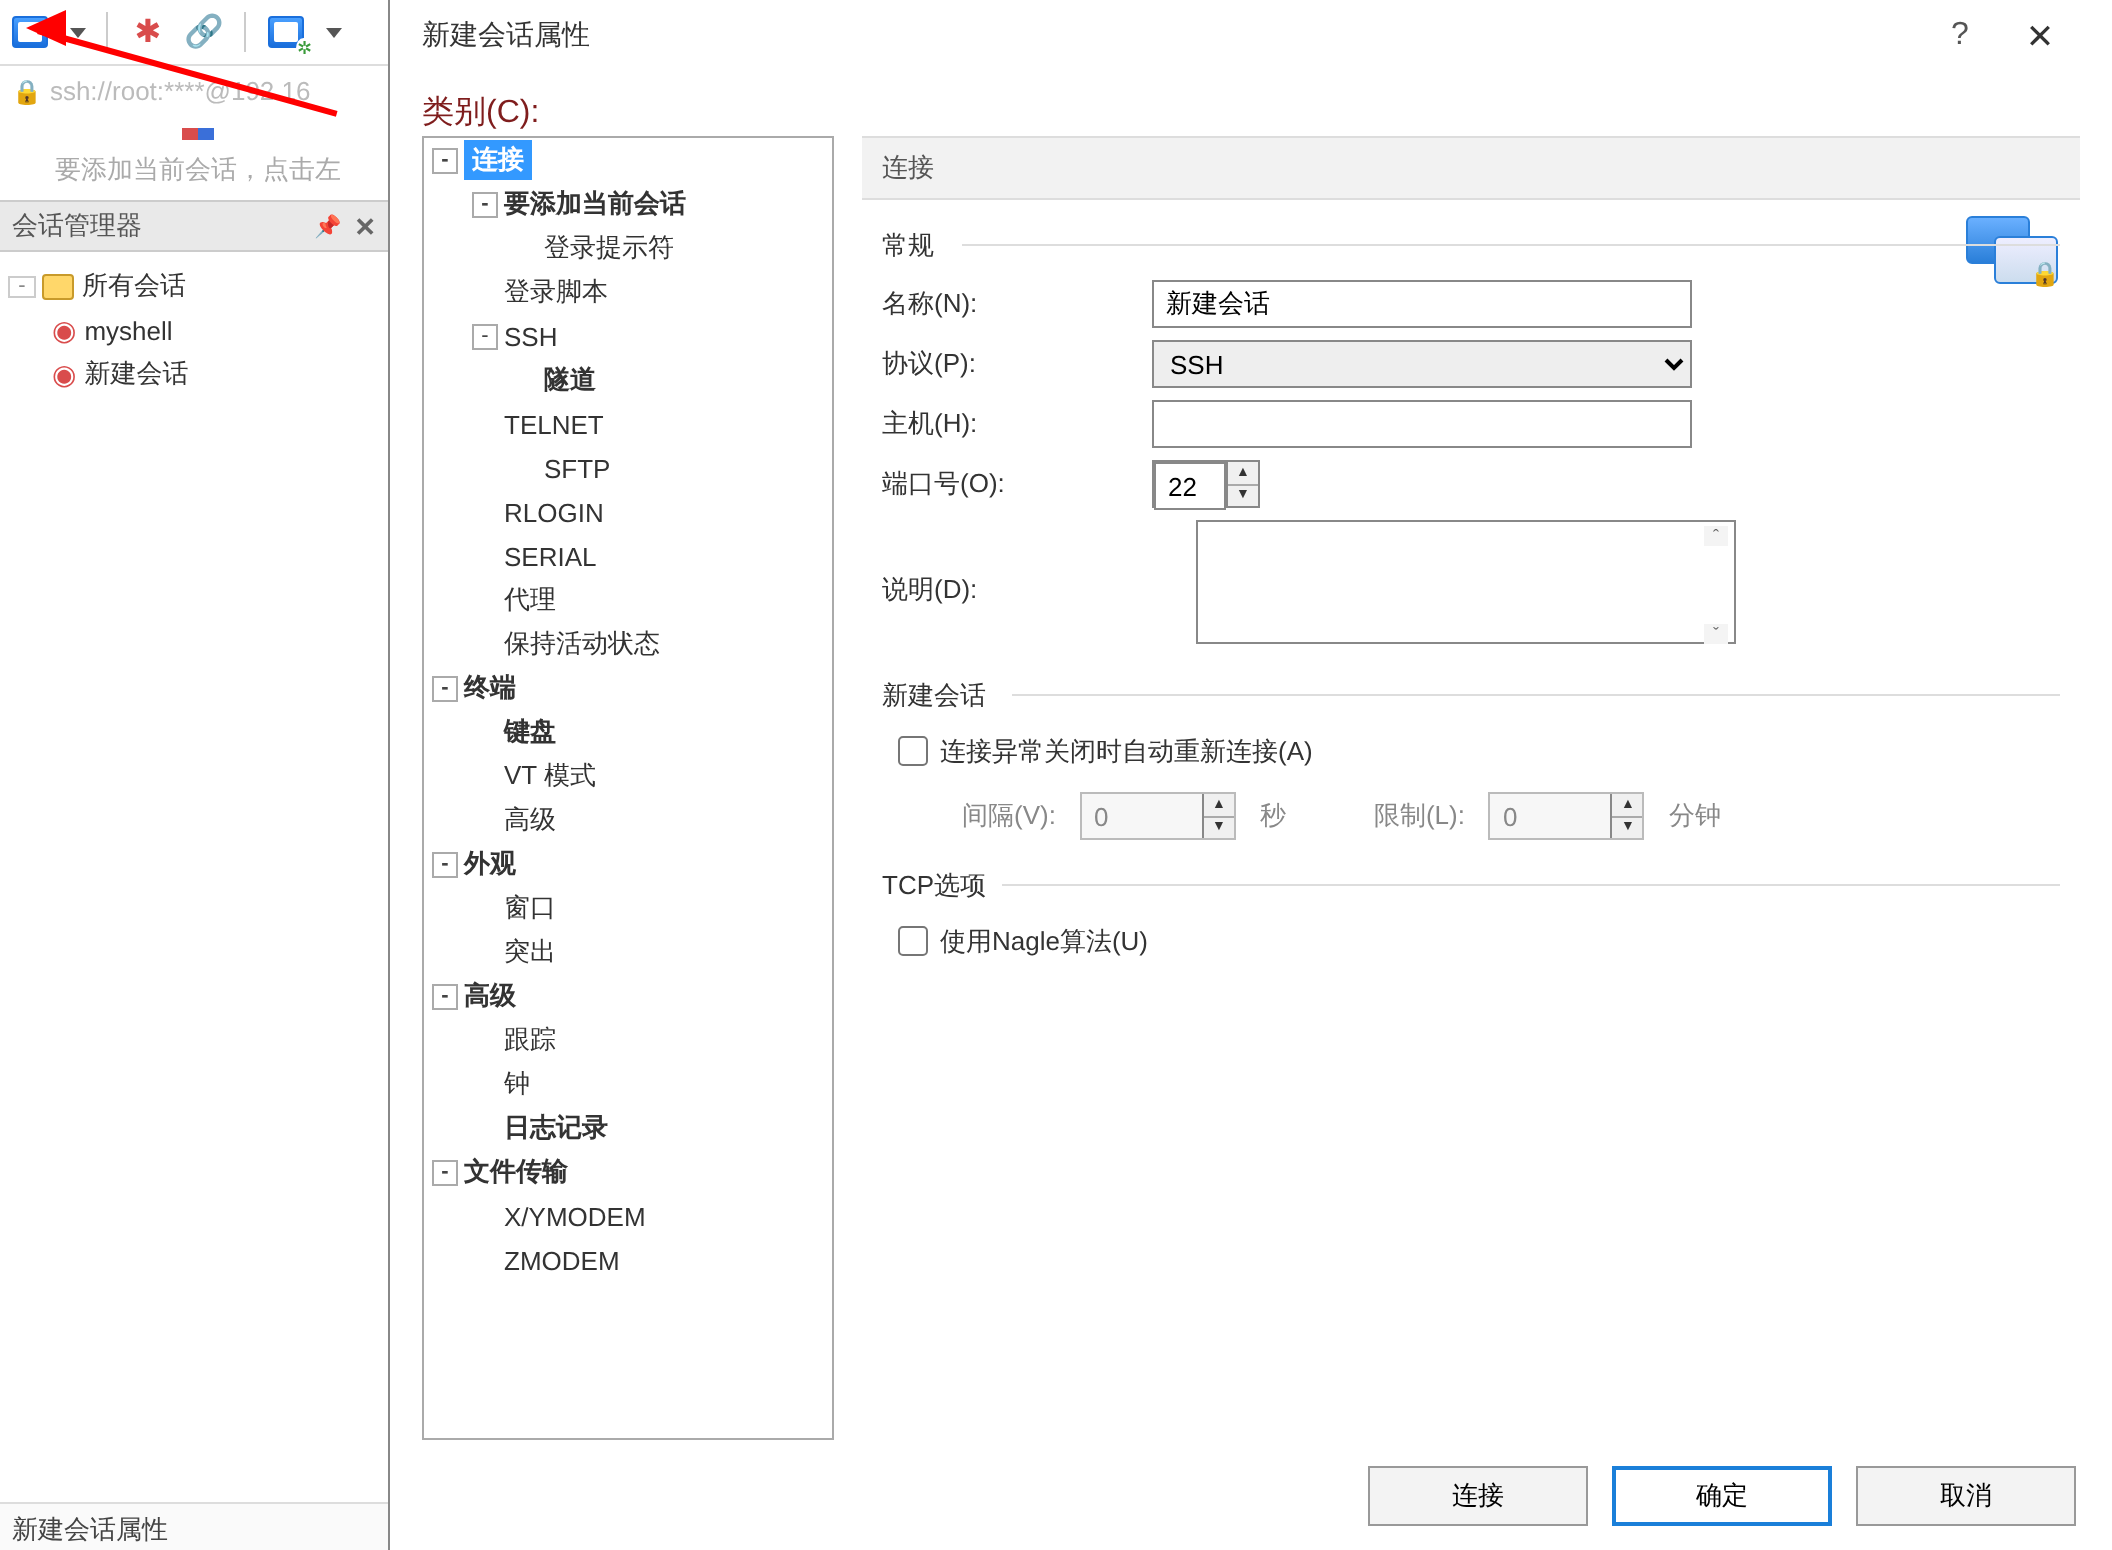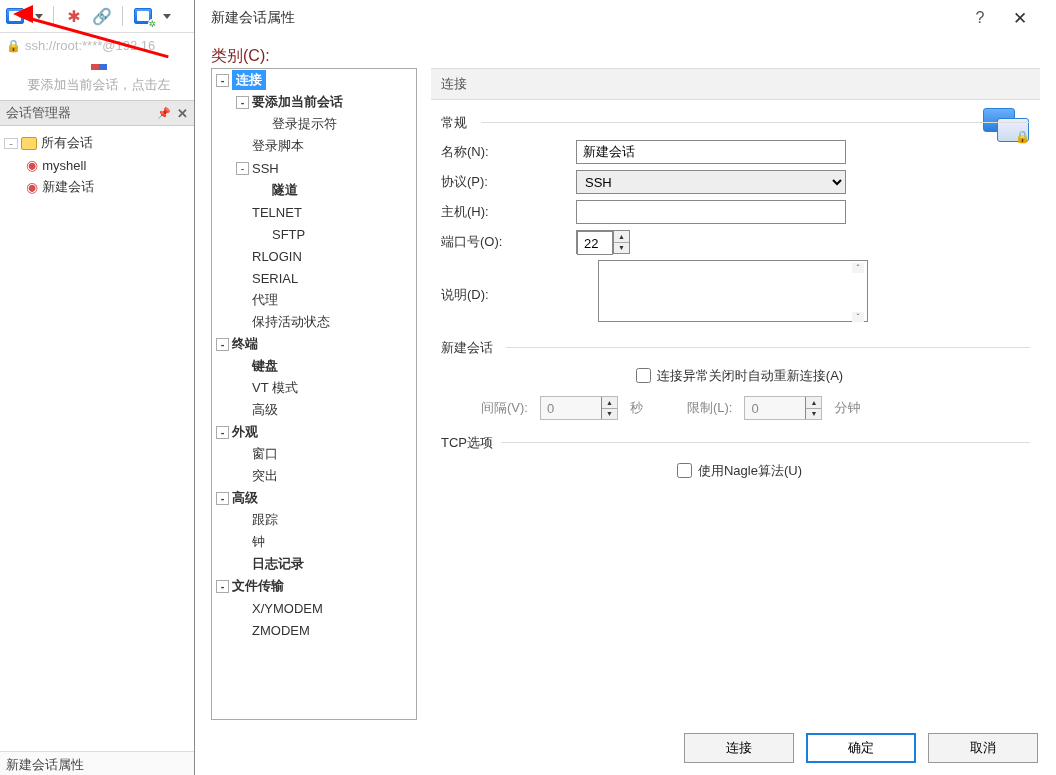--- a/index.html
+++ b/index.html
@@ -83,21 +83,21 @@
   .spinner .btns div:first-child{ border-bottom:1px solid #aaa;}
   .spinner.dis input { color:#888; background:#f7f7f7;}
   .spinner.dis { border-color:#bbb;}
 
   .big-icon { position:absolute; right:25px; top:40px; }
   .big-icon .mon { width:32px;height:24px;background:linear-gradient(#6ab0ff,#2a7fd9); border:1px solid #2a7fd9; border-radius:3px;}
   .big-icon .mon2 { width:32px;height:24px;background:linear-gradient(#eef,#cde); border:1px solid #2a7fd9; border-radius:3px; position:absolute; left:14px; top:10px;}
   .big-icon .lockic { position:absolute; left:32px; top:22px; font-size:12px; color:#d0a020;}
 
   input[type=checkbox]{ width:15px; height:15px; margin-right:6px; vertical-align:middle;}
-  .chk-row { display:flex; align-items:center; font-size:13px; margin:4px 0 10px 4px;justify-content:center;}
+  .chk-row { display:flex; align-items:center; font-size:13px; margin:4px 0 10px 4px;}
 
   .reconnect-row { display:flex; align-items:center; gap:12px; padding-left:40px; font-size:13px; color:#888;}
   .reconnect-row .spinner.dis, .reconnect-row .spinner.dis input { color:#888;}
 
   
   .dlg-footer { position:absolute; left:0; right:0; bottom:0; height:48px; display:flex; justify-content:flex-end; align-items:flex-start; padding:6px 18px; gap:12px;}
   .btn { min-width:110px; height:30px; border:1px solid #999; background:#f3f3f3; font-size:13px; display:flex; align-items:center; justify-content:center; font-family:inherit;}
   .btn.primary { border:2px solid #1a7fd9; background:#fff;}
 
   .textarea-scroll { position:relative;}

